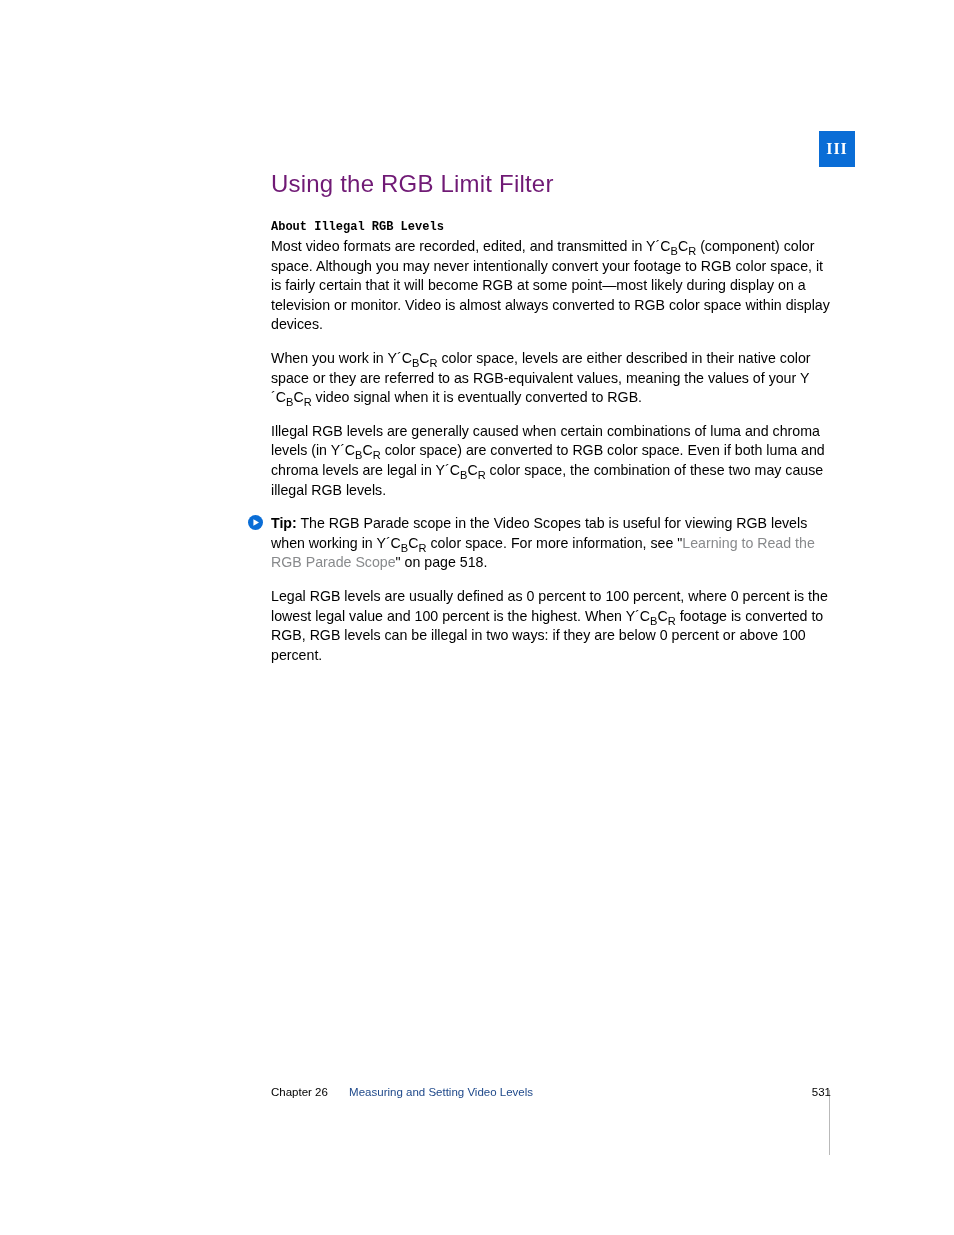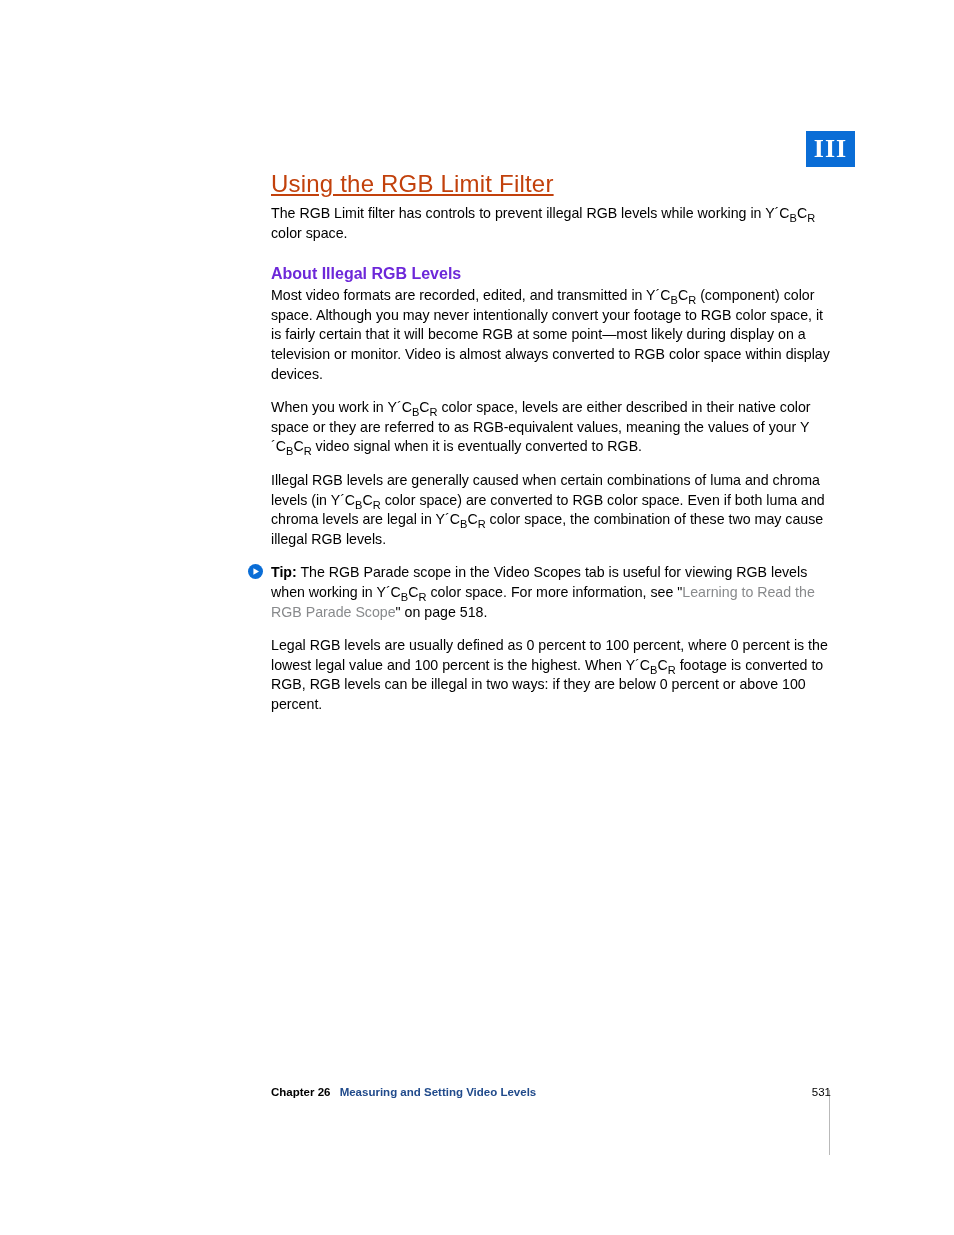--- a/index.html
+++ b/index.html
@@ -14,50 +14,50 @@
   }
   .page {
     position: relative;
     width: 954px;
     height: 1235px;
   }
   .part-tab {
     position: absolute;
     top: 131px;
     right: 99px;
-    width: 49px;
+    width: 36px;
     height: 36px;
     background: #0a6dd6;
     color: #fff;
     font-family: "Times New Roman", Times, serif;
     font-weight: bold;
-    font-size: 26px;
+    font-size: 16px;
     text-align: center;
     line-height: 36px;
     letter-spacing: 1px;
   }
   .content {
     position: absolute;
     left: 271px;
     top: 170px;
     width: 560px;
   }
   h1.section-heading {
     font-size: 24px;
     font-weight: 400;
-    color: #c2410c;
+    color: #701a75;
     margin: 0 0 6px 0;
     letter-spacing: 0.2px;
-    text-decoration: underline;
   }
   h2.sub-heading {
-    font-size: 16px;
+    font-size: 12px;
     font-weight: 600;
-    color: #6d28d9;
+    color: #000000;
     margin: 22px 0 3px 0;
+    font-family: Liberation Mono, monospace;
   }
   p {
     font-size: 14.2px;
     line-height: 1.38;
     margin: 0 0 14px 0;
     color: #000;
   }
   .ycbcr-b, .ycbcr-r {
     font-size: 0.78em;
     vertical-align: sub;
@@ -86,37 +86,34 @@
     border-left: 1px solid #b9b9b9;
   }
   .footer {
     position: absolute;
     left: 271px;
     bottom: 137px;
     width: 560px;
     font-size: 11.5px;
     color: #000;
   }
-  .footer .chapter-label { font-weight: 700; margin-right: 6px; }
-  .footer .chapter-title { color: #204a8b; font-weight: bold; }
+  .footer .chapter-label { font-weight: 400; margin-right: 18px; }
+  .footer .chapter-title { color: #204a8b; }
   .footer .page-num { float: right; font-weight: 400; }
 </style>
 </head>
 <body>
 
 <div class="page">
   <div class="part-tab">III</div>
 
   <div class="content">
 
     <h1 class="section-heading">Using the RGB Limit Filter</h1>
 
-    <p>
-      <span>The RGB Limit filter has controls to prevent illegal RGB levels while working in Y´C</span><span class="ycbcr-b">B</span><span>C</span><span class="ycbcr-r">R</span><span> color space.</span>
-    </p>
 
     <h2 class="sub-heading">About Illegal RGB Levels</h2>
 
     <p>
       <span>Most video formats are recorded, edited, and transmitted in Y´C</span><span class="ycbcr-b">B</span><span>C</span><span class="ycbcr-r">R</span><span> (component) color space. Although you may never intentionally convert your footage to RGB color space, it is fairly certain that it will become RGB at some point—most likely during display on a television or monitor. Video is almost always converted to RGB color space within display devices.</span>
     </p>
 
     <p>
       <span>When you work in Y´C</span><span class="ycbcr-b">B</span><span>C</span><span class="ycbcr-r">R</span><span> color space, levels are either described in their native color space or they are referred to as </span><span class="italic">RGB-equivalent values,</span><span> meaning the values of your Y´C</span><span class="ycbcr-b">B</span><span>C</span><span class="ycbcr-r">R</span><span> video signal when it is eventually converted to RGB.</span>
     </p>

